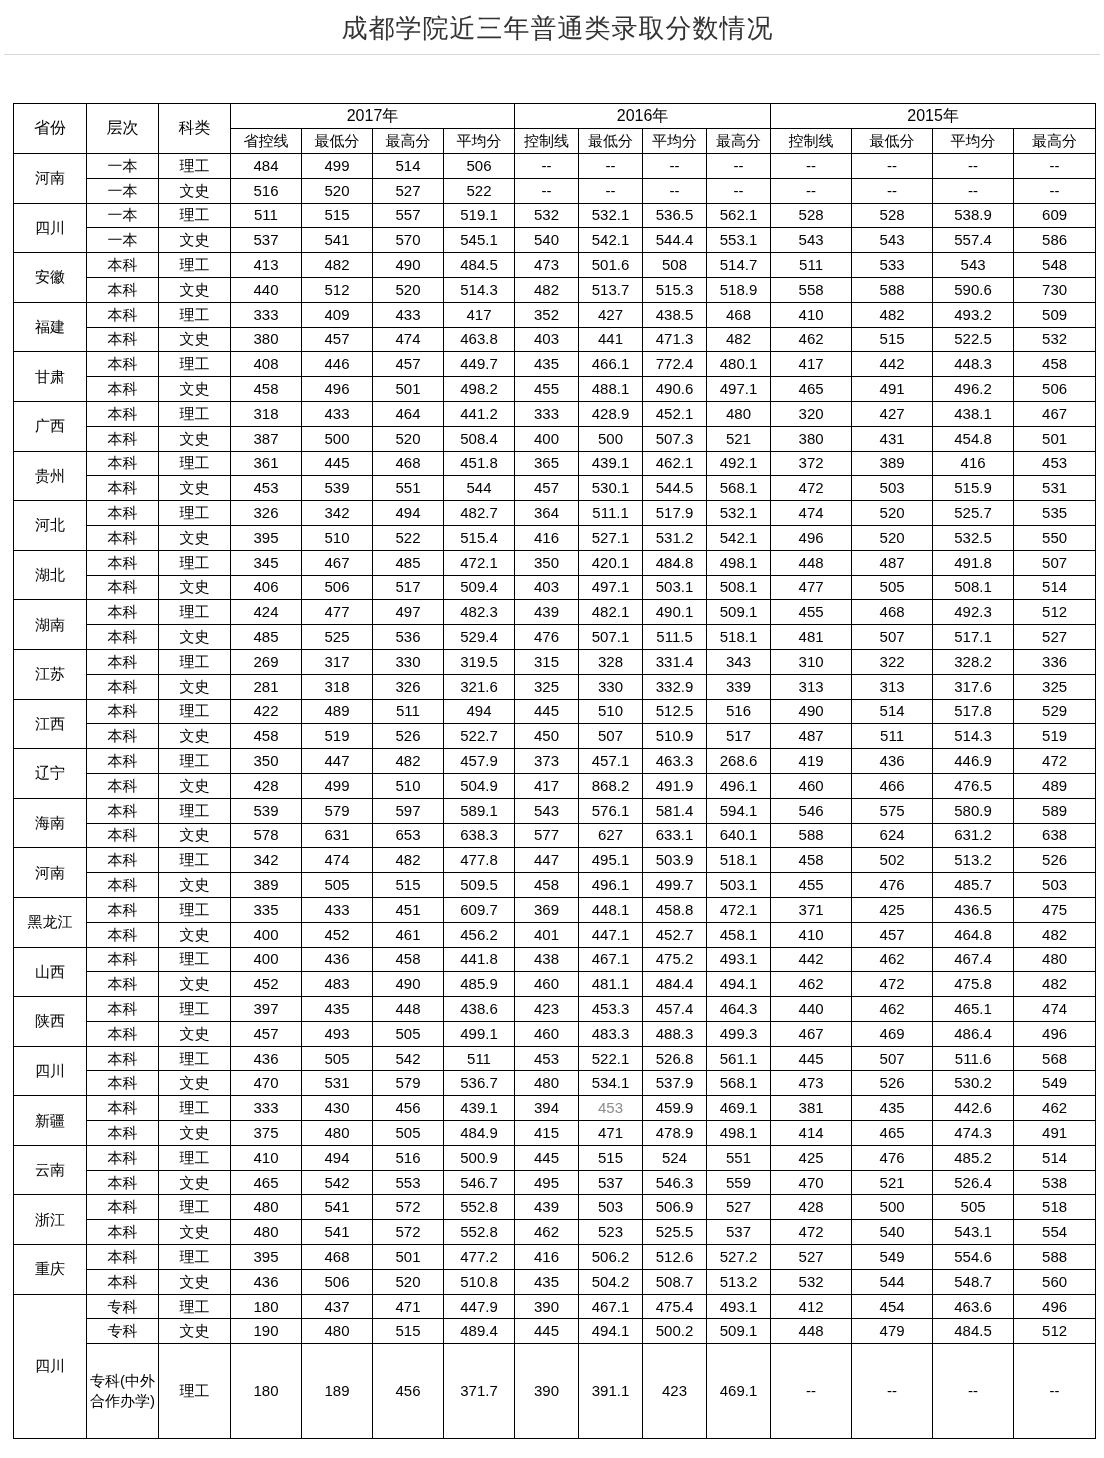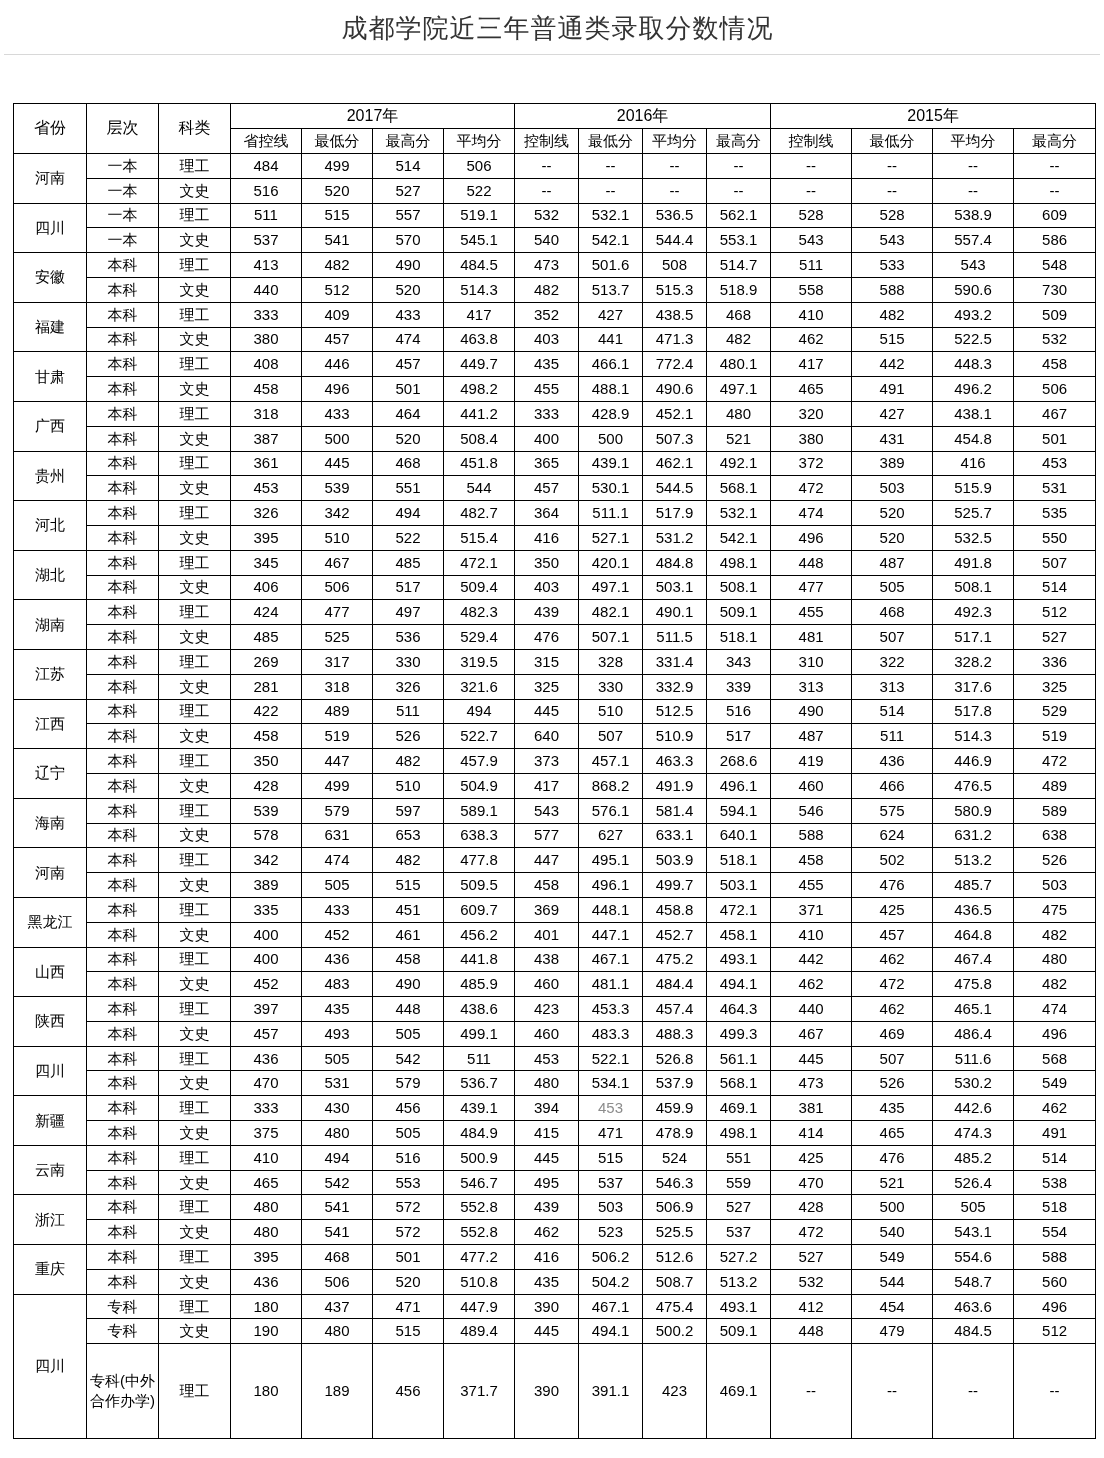--- a/index.html
+++ b/index.html
@@ -474,21 +474,21 @@
         <td>517.8</td>
         <td>529</td>
       </tr>
       <tr>
         <td>本科</td>
         <td>文史</td>
         <td>458</td>
         <td>519</td>
         <td>526</td>
         <td>522.7</td>
-        <td>640</td>
+        <td>450</td>
         <td>507</td>
         <td>510.9</td>
         <td>517</td>
         <td>487</td>
         <td>511</td>
         <td>514.3</td>
         <td>519</td>
       </tr>
       <tr>
         <td rowspan="2">辽宁</td>

